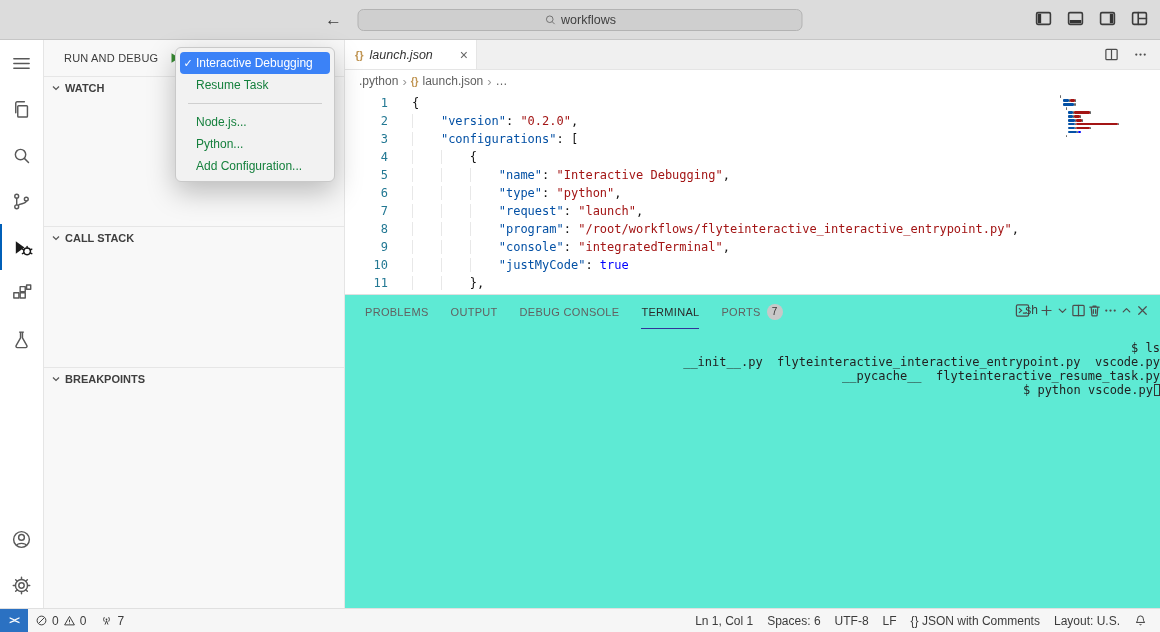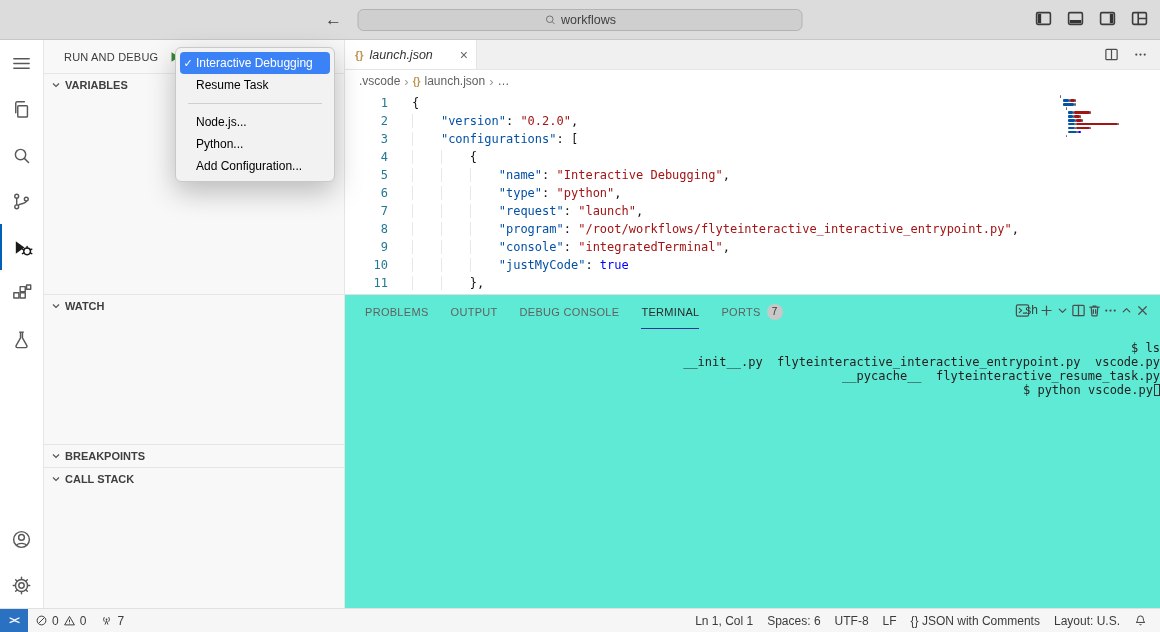--- a/index.html
+++ b/index.html
@@ -84,21 +84,21 @@
   .statusbar { height:24px; flex:0 0 24px; background:#f6f6f6; border-top:1px solid #e0e0e0; display:flex; align-items:center; font-size:12px; color:#3c3c3c; }
   .sb-remote { width:28px; height:24px; background:#2b71c2; color:#fff; display:flex; align-items:center; justify-content:center; font-size:10px; font-weight:700; letter-spacing:-1px; cursor:pointer; }
   .sb-item { display:flex; align-items:center; gap:4px; padding:0 7px; height:100%; cursor:pointer; }
   .sb-item svg { width:13px; height:13px; stroke:#3c3c3c; fill:none; stroke-width:1.2; }
   .sb-right { margin-left:auto; display:flex; align-items:center; height:100%; padding-right:6px; }
 
   .icon { display:inline-flex; align-items:center; justify-content:center; }
 
   
   .menu { position:absolute; left:175px; top:47px; width:160px; background:#f2f2f2; border:1px solid #c9c9c9; border-radius:6px; box-shadow:0 10px 28px rgba(0,0,0,.25); padding:4px 0; z-index:20; }
-  .menu-item { height:22px; margin:0 4px; border-radius:4px; display:flex; align-items:center; font-size:12px; color:#000000; cursor:pointer; }
+  .menu-item { height:22px; margin:0 4px; border-radius:4px; display:flex; align-items:center; font-size:12px; color:#15803d; cursor:pointer; }
   .menu-item .check { width:16px; text-align:center; font-size:11px; visibility:hidden; }
   .menu-item.selected { background:#3b82f7; color:#fff; }
   .menu-item.selected .check { visibility:visible; }
   .menu-sep { height:1px; background:#cfcfcf; margin:7px 12px; }
 </style>
 </head>
 <body>
 
 <div class="window">
 
@@ -239,55 +239,44 @@
             </svg>
         </span>
       </div>
       <div class="section">
         <div class="section-header">
           <span class="icon">
               <svg viewBox="0 0 16 16">
                 <path d="M4 6l4 4 4-4"></path>
               </svg>
             </span>
-          <span>VARIABLES</span>
-        </div>
-        <div class="sec-body-variables"></div>
+          <span>WATCH</span>
+        </div>
+        <div class="sec-body-watch"></div>
       </div>
       <div class="section">
         <div class="section-header">
           <span class="icon">
               <svg viewBox="0 0 16 16">
                 <path d="M4 6l4 4 4-4"></path>
               </svg>
             </span>
-          <span>WATCH</span>
-        </div>
-        <div class="sec-body-watch"></div>
+          <span>CALL STACK</span>
+        </div>
+        <div class="sec-body-callstack"></div>
       </div>
       <div class="section">
         <div class="section-header">
           <span class="icon">
               <svg viewBox="0 0 16 16">
                 <path d="M4 6l4 4 4-4"></path>
               </svg>
             </span>
           <span>BREAKPOINTS</span>
         </div>
-      </div>
-      <div class="section">
-        <div class="section-header">
-          <span class="icon">
-              <svg viewBox="0 0 16 16">
-                <path d="M4 6l4 4 4-4"></path>
-              </svg>
-            </span>
-          <span>CALL STACK</span>
-        </div>
-        <div class="sec-body-callstack"></div>
       </div>
     </div>
 
     <div class="editorcol">
       <div class="tabbar">
         <div class="tab">
           <span class="jsonicon">{}</span>
           <span class="title">launch.json</span>
           <span class="close">×</span>
         </div>
@@ -302,21 +291,21 @@
             <svg viewBox="0 0 16 16">
                 <circle cx="3.5" cy="8" r="1.2" fill="#4d4d4d" stroke="none"></circle>
                 <circle cx="8" cy="8" r="1.2" fill="#4d4d4d" stroke="none"></circle>
                 <circle cx="12.5" cy="8" r="1.2" fill="#4d4d4d" stroke="none"></circle>
               </svg>
           </span>
         </div>
       </div>
 
       <div class="breadcrumb">
-        <span class="crumb">.vscode</span>
+        <span class="crumb">.python</span>
         <span class="sep">›</span>
         <span class="jsonicon">{}</span>
         <span class="crumb">launch.json</span>
         <span class="sep">›</span>
         <span class="crumb">…</span>
       </div>
 
       <div class="codearea">
         <div id="code-lines">
             <div class="code-line"><span class="ln">1</span><span class="lc"><span class="tok-punc">{</span></span></div>

